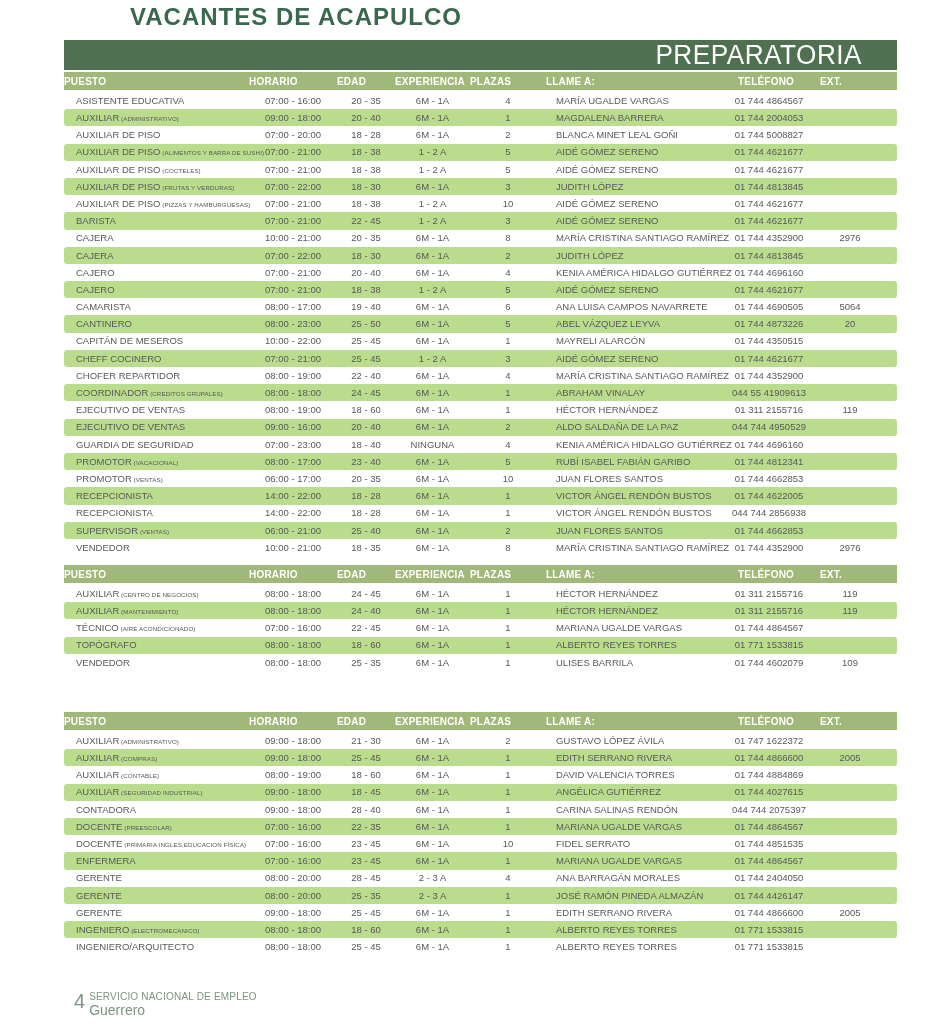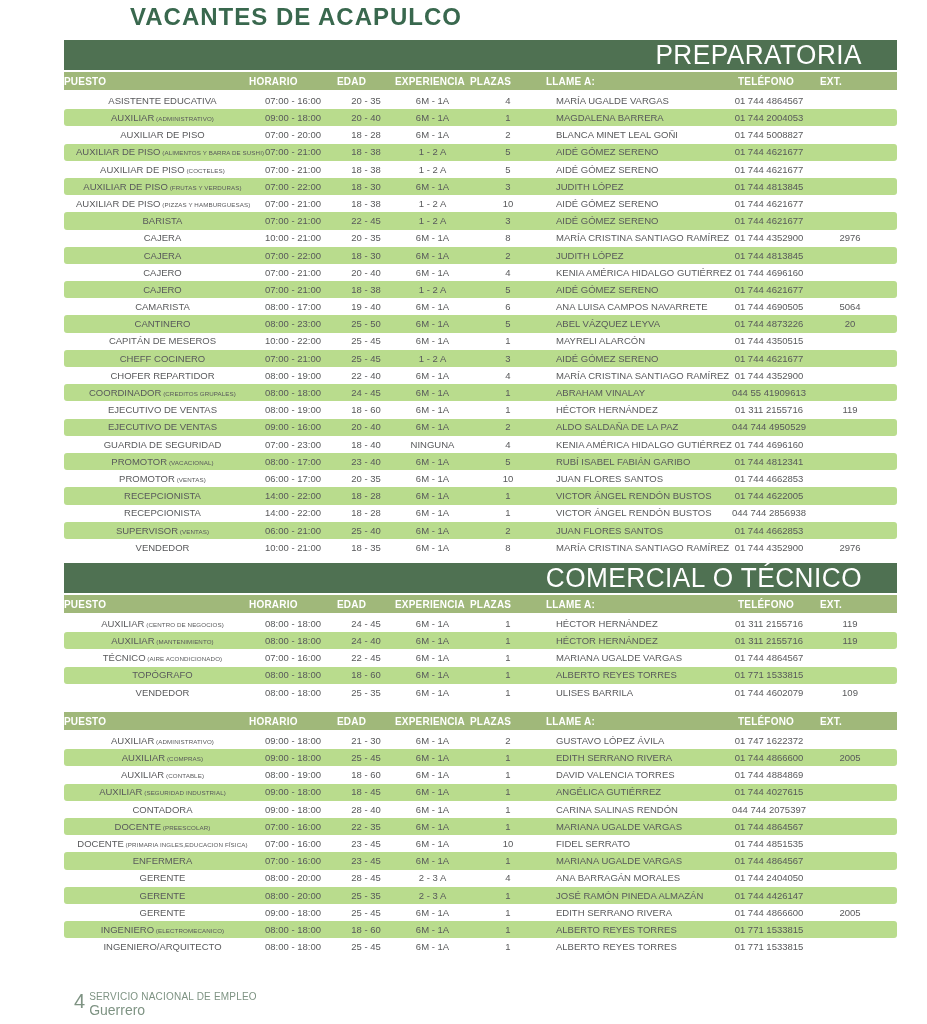--- a/index.html
+++ b/index.html
@@ -35,21 +35,21 @@
   .hcell { font-size:10px; font-weight:bold; letter-spacing:0.2px; white-space:nowrap; }
   .hcell.c0 { padding-right:55px; }
   .hcell.c5 { padding-right:40px; }
   .hcell.c6 { padding-left:20px; }
 
   .rows { margin-top:2px; }
   .trow { height:17.2px; background:#ffffff; }
   .trow.hl { background:#b9dc8d; border-radius:3px; }
 
   .cell { font-size:9.5px; color:#58595b; text-align:center; white-space:nowrap; line-height:1; }
-  .cell.c0 { text-align:center; padding-left:12px; }
+  .cell.c0 { text-align:left; padding-left:12px; }
   .cell.c5 { text-align:left; padding-left:10px; }
   .pname { font-size:9.5px; }
   .pqual { font-size:6.2px; letter-spacing:0.1px; }
 
   .footer-logo {
     position:absolute; left:74px; top:992px;
     display:flex; align-items:flex-start; color:#7e9383;
   }
   .footer-page-num { font-size:20px; line-height:0.9; font-weight:normal; }
   .footer-org { margin-left:4px; line-height:1.05; }
@@ -350,23 +350,20 @@
           <div class="cell c3">6M - 1A</div>
           <div class="cell c4">8</div>
           <div class="cell c5">MARÍA CRISTINA SANTIAGO RAMÍREZ</div>
           <div class="cell c6">01 744 4352900</div>
           <div class="cell c7">2976</div>
         </div>
       </div>
   </div>
 
   <div class="section" id="sec1">
-    <div class="band">
-      <span class="band-title">COMERCIAL O TÉCNICO</span>
-    </div>
     <div class="cols-header">
         <div class="hcell c0">PUESTO</div>
         <div class="hcell c1">HORARIO</div>
         <div class="hcell c2">EDAD</div>
         <div class="hcell c3">EXPERIENCIA</div>
         <div class="hcell c4">PLAZAS</div>
         <div class="hcell c5">LLAME A:</div>
         <div class="hcell c6">TELÉFONO</div>
         <div class="hcell c7">EXT.</div>
       </div>

